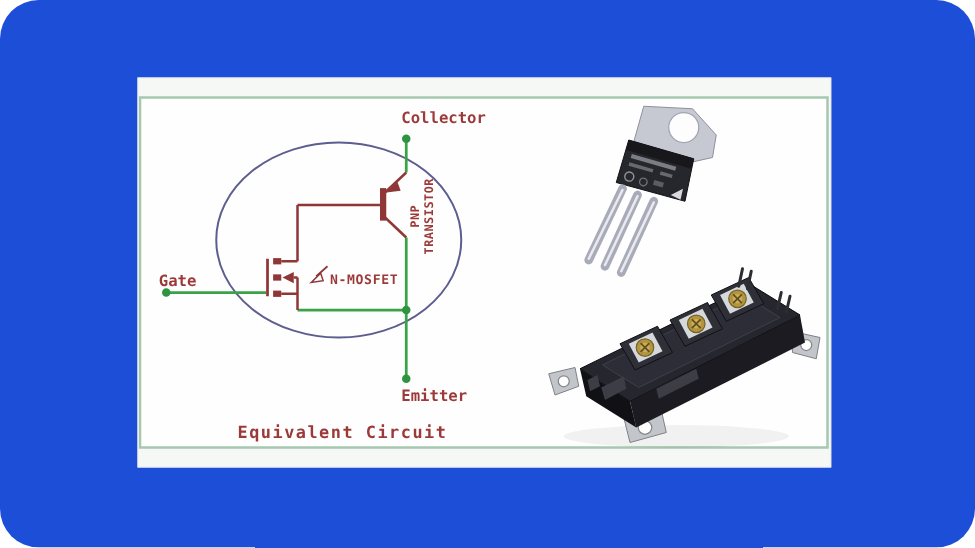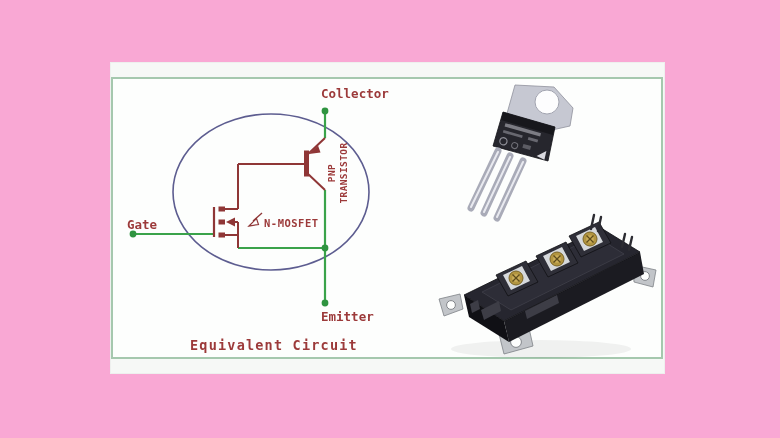--- a/index.html
+++ b/index.html
@@ -1,17 +1,17 @@
 <!DOCTYPE html>
 <html><head>
 <meta charset="utf-8">
 <style>
   html,body{margin:0;padding:0;background:#ffffff;}
-  .page{position:relative;width:780px;height:438px;background:#f9a8d4;overflow:hidden;
-        font-family:"DejaVu Sans Mono","Liberation Mono",monospace;}
+  .page{position:relative;width:780px;height:438px;background:#1d4ed8;overflow:hidden;
+        font-family:"DejaVu Sans Mono","Liberation Mono",monospace;border-radius:31px;}
   .photo{position:absolute;left:110px;top:62px;width:553px;height:310px;
          background:#f6f8f6;border:1px solid #eef0ee;box-sizing:content-box;}
   .photo svg{display:block;}
   .ckt-label{font-family:"DejaVu Sans Mono","Liberation Mono",monospace;
              font-weight:bold;fill:#9c3a3a;}
   .lbl-lg{font-size:12.5px;}
   .lbl-sm{font-size:10.5px;letter-spacing:.5px;}
   .lbl-v{font-size:9.5px;letter-spacing:.4px;}
   .caption{font-size:13.5px;letter-spacing:1.2px;}
 </style>

